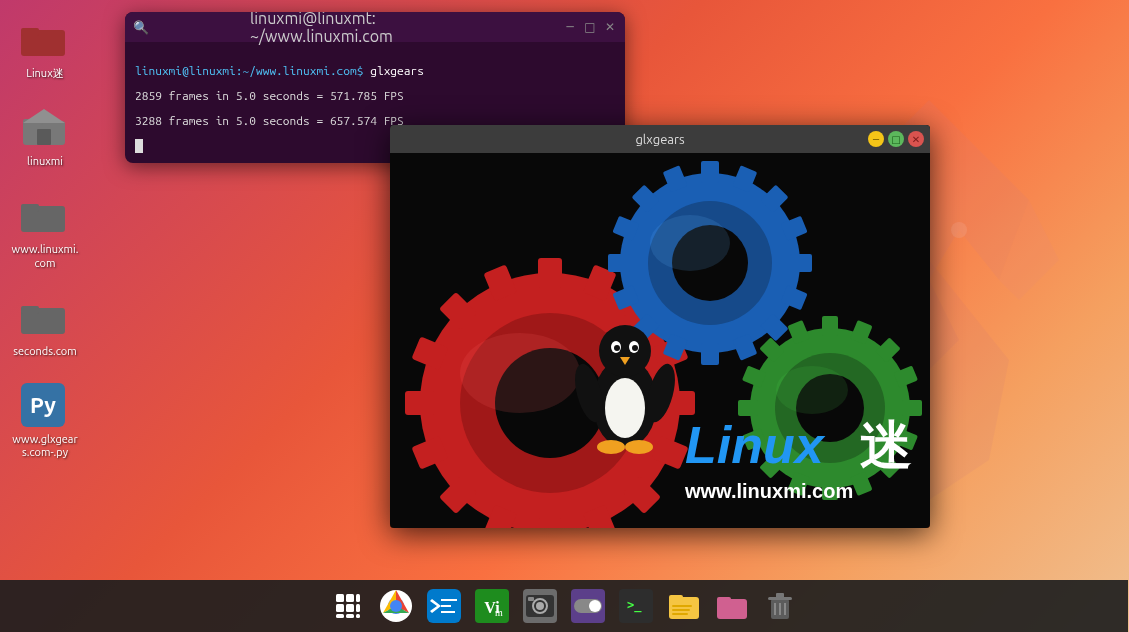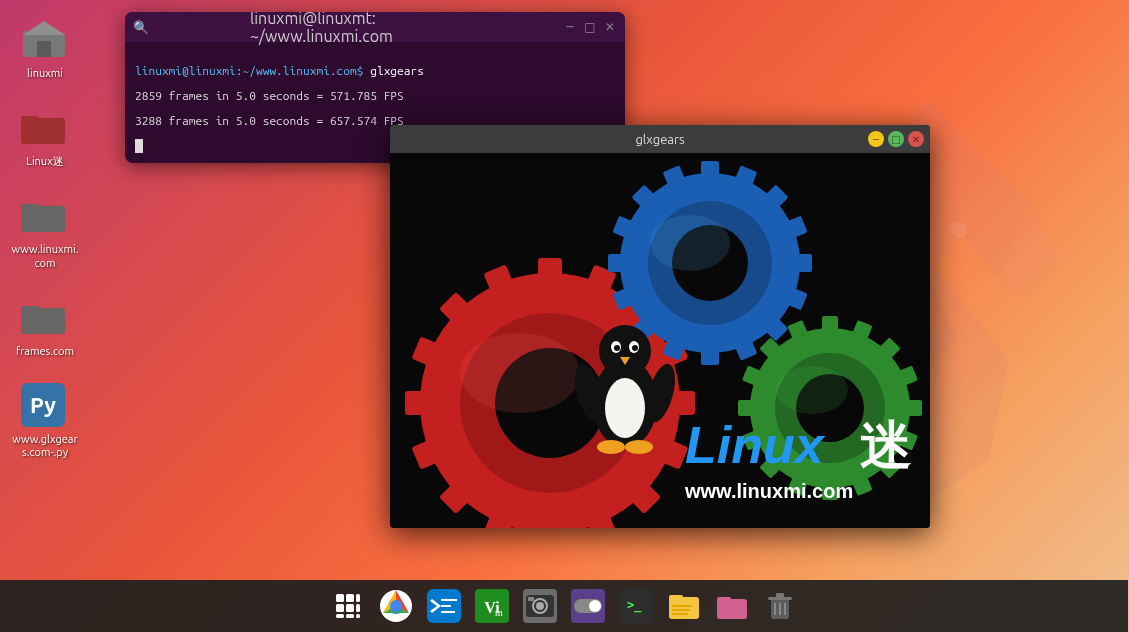--- a/index.html
+++ b/index.html
@@ -244,58 +244,58 @@
     <polygon points="150,200 180,260 150,290 120,260" fill="rgba(180,100,120,0.4)"></polygon>
     <circle cx="120" cy="150" r="8" fill="rgba(230,200,210,0.5)"></circle>
     <circle cx="180" cy="150" r="8" fill="rgba(230,200,210,0.5)"></circle>
   </svg>
 </div>
 
 <div class="desktop-icons">
 
   <div class="desktop-icon">
     <div class="icon-img">
+      <svg width="44" height="38" viewBox="0 0 44 38">
+        <rect x="0" y="10" width="44" height="26" rx="3" fill="#a03030"></rect>
+        <rect x="0" y="8" width="18" height="8" rx="2" fill="#a03030"></rect>
+      </svg>
+    </div>
+    <span class="icon-label">Linux迷</span>
+  </div>
+
+  <div class="desktop-icon">
+    <div class="icon-img">
       <svg width="46" height="40" viewBox="0 0 46 40">
         <rect x="2" y="14" width="42" height="24" rx="3" fill="#787878"></rect>
         <rect x="2" y="12" width="20" height="6" rx="2" fill="#787878"></rect>
         <polygon points="23,2 44,16 2,16" fill="#909090"></polygon>
         <rect x="16" y="22" width="14" height="16" rx="1" fill="#5a5a5a"></rect>
       </svg>
     </div>
     <span class="icon-label">linuxmi</span>
   </div>
 
   <div class="desktop-icon">
     <div class="icon-img">
       <svg width="44" height="38" viewBox="0 0 44 38">
-        <rect x="0" y="10" width="44" height="26" rx="3" fill="#a03030"></rect>
-        <rect x="0" y="8" width="18" height="8" rx="2" fill="#a03030"></rect>
+        <rect x="0" y="10" width="44" height="26" rx="3" fill="#666"></rect>
+        <rect x="0" y="8" width="18" height="8" rx="2" fill="#666"></rect>
       </svg>
     </div>
-    <span class="icon-label">Linux迷</span>
+    <span class="icon-label">www.linuxmi.com</span>
   </div>
 
   <div class="desktop-icon">
     <div class="icon-img">
       <svg width="44" height="38" viewBox="0 0 44 38">
         <rect x="0" y="10" width="44" height="26" rx="3" fill="#666"></rect>
         <rect x="0" y="8" width="18" height="8" rx="2" fill="#666"></rect>
       </svg>
     </div>
-    <span class="icon-label">www.linuxmi.com</span>
-  </div>
-
-  <div class="desktop-icon">
-    <div class="icon-img">
-      <svg width="44" height="38" viewBox="0 0 44 38">
-        <rect x="0" y="10" width="44" height="26" rx="3" fill="#666"></rect>
-        <rect x="0" y="8" width="18" height="8" rx="2" fill="#666"></rect>
-      </svg>
-    </div>
-    <span class="icon-label">frames.com</span>
+    <span class="icon-label">seconds.com</span>
   </div>
 
 
   <div class="desktop-icon">
     <div class="icon-img">
       <svg width="44" height="44" viewBox="0 0 44 44">
         <rect x="0" y="0" width="44" height="44" rx="6" fill="#3572A5"></rect>
         <text x="22" y="30" text-anchor="middle" fill="white" font-size="22" font-weight="bold">Py</text>
       </svg>
     </div>

